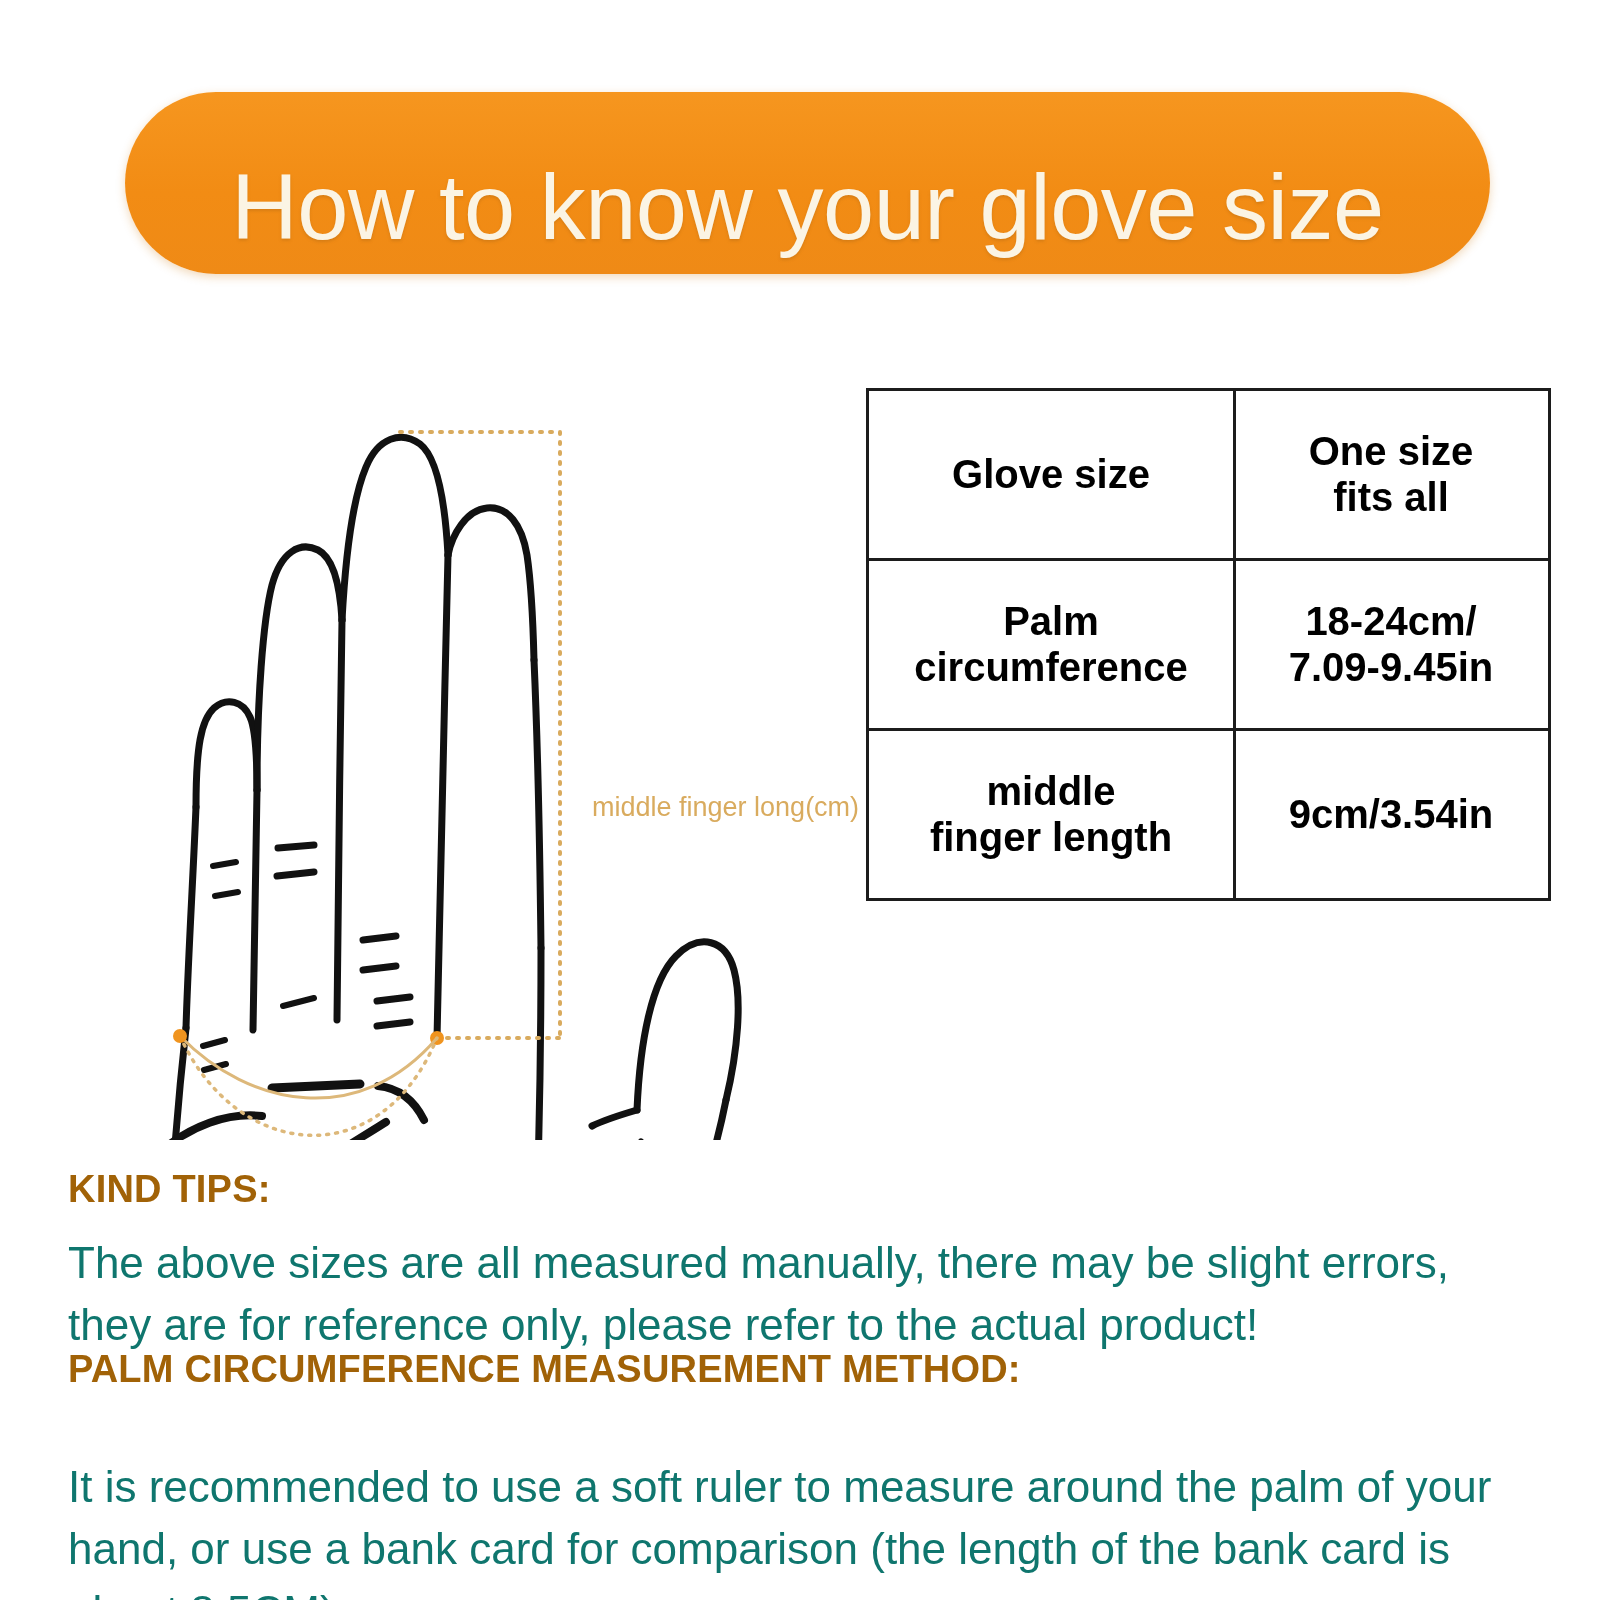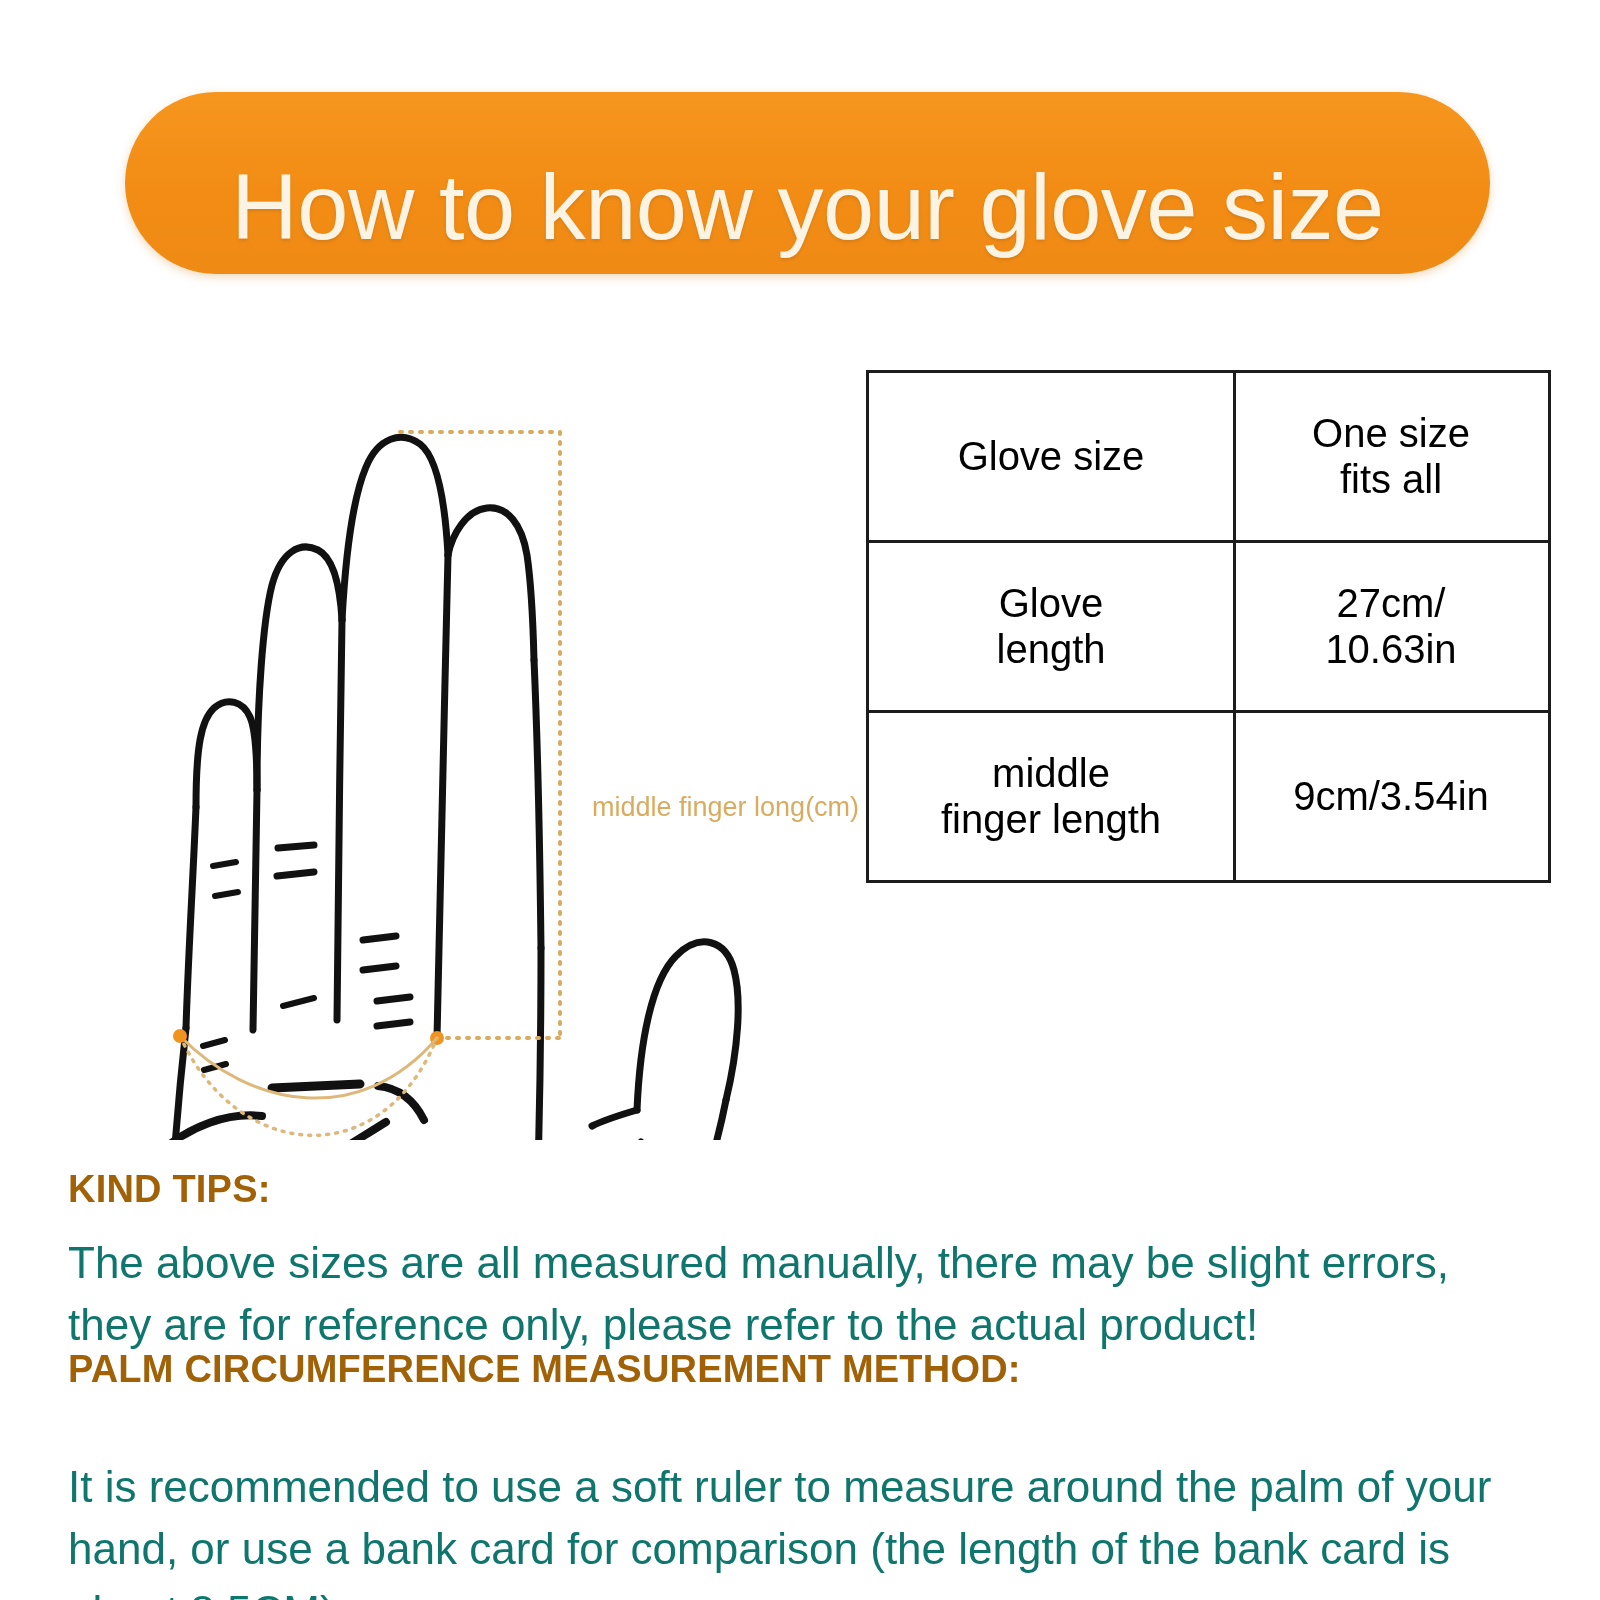--- a/index.html
+++ b/index.html
@@ -54,24 +54,25 @@
   .annot-text {
     fill: #d9ab5e;
     font-family: "Liberation Sans", sans-serif;
     font-size: 27px;
   }
 
   
   #size-table {
     position: absolute;
     left: 866px;
-    top: 370px;
+    top: 388px;
     width: 646px;
     border-collapse: collapse;
     table-layout: fixed;
+    font-weight: bold;
   }
   #size-table td {
     border: 3px solid #1c1c1c;
     text-align: center;
     vertical-align: middle;
     font-size: 40px;
     color: #000000;
     line-height: 1.13;
     padding: 6px 8px;
   }
@@ -222,26 +223,26 @@
       <td class="label-cell">
         <span>Glove size</span>
       </td>
       <td class="value-cell">
         <span>One size</span><br>
         <span>fits all</span>
       </td>
     </tr>
     <tr>
       <td class="label-cell">
-        <span>Glove</span><br>
-        <span>length</span>
+        <span>Palm</span><br>
+        <span>circumference</span>
       </td>
       <td class="value-cell">
-        <span>27cm/</span><br>
-        <span>10.63in</span>
+        <span>18-24cm/</span><br>
+        <span>7.09-9.45in</span>
       </td>
     </tr>
     <tr>
       <td class="label-cell">
         <span>middle</span><br>
         <span>finger length</span>
       </td>
       <td class="value-cell">
         <span>9cm/3.54in</span>
       </td>

